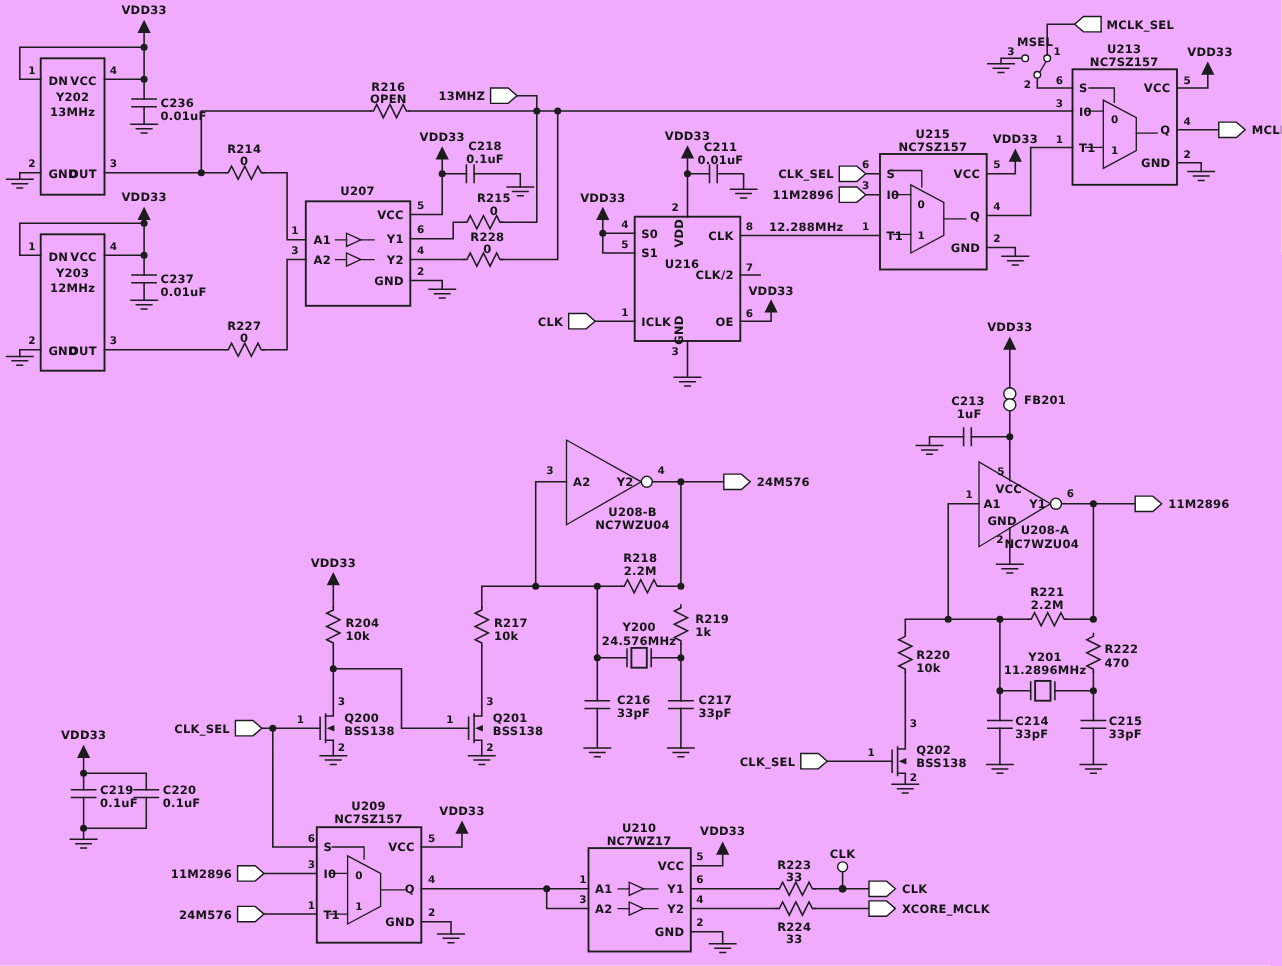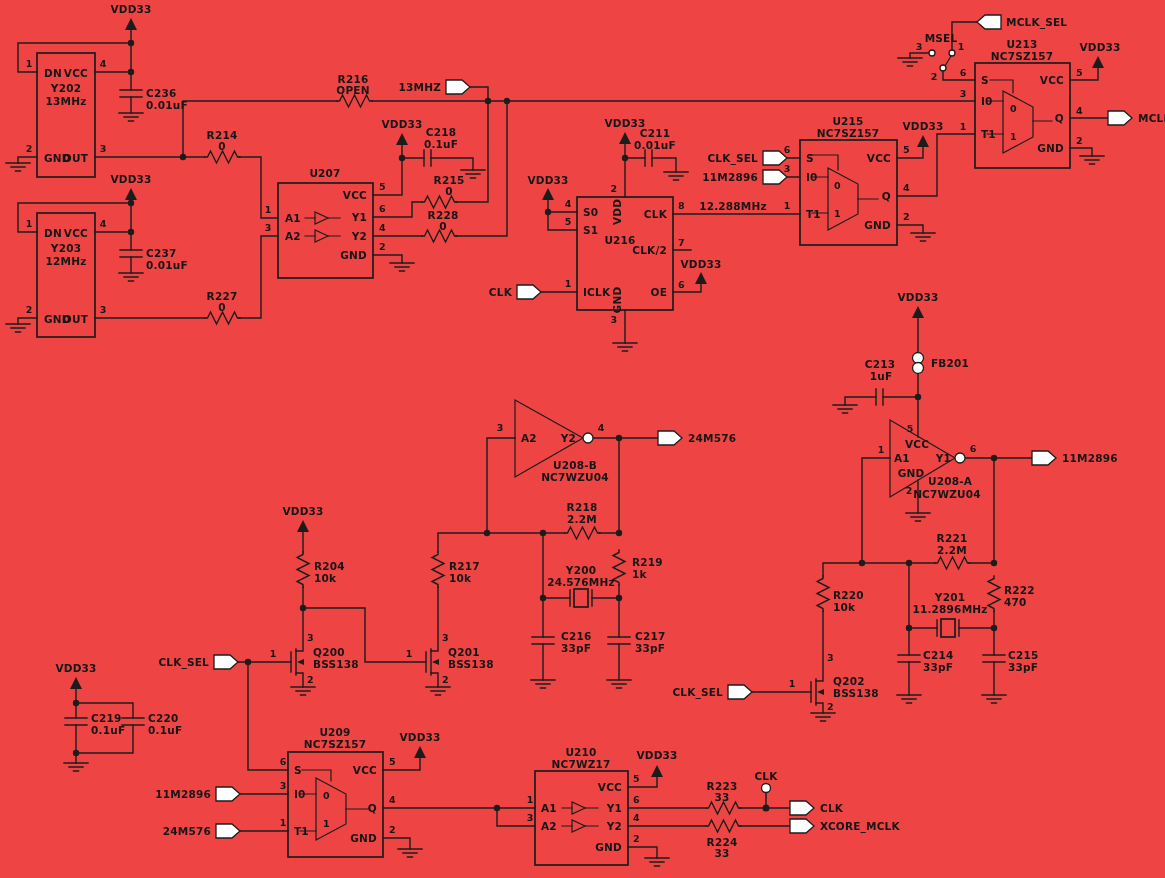--- a/index.html
+++ b/index.html
@@ -1,16 +1,16 @@
 <!DOCTYPE html>
 <html><head>
 <meta charset="utf-8">
 <style>
   html,body{margin:0;padding:0;background:#ffffff;}
-  .page{width:1165px;height:878px;background:#ef4444;}
+  .page{width:1165px;height:878px;background:#f0abfc;}
   svg{display:block;}
   .w{fill:none;stroke:#1c1c1c;stroke-width:1.4;stroke-linecap:square;}
   .wi{fill:none;stroke:#1c1c1c;stroke-width:1.2;stroke-linecap:square;}
   .box{fill:none;stroke:#1c1c1c;stroke-width:1.7;}
   .dot{fill:#1c1c1c;stroke:none;}
   .vdd{fill:#1c1c1c;stroke:none;}
   .flag{fill:#ffffff;stroke:#1c1c1c;stroke-width:1.3;}
   .opin{fill:#ffffff;stroke:#1c1c1c;stroke-width:1.3;}
   text{font-family:"DejaVu Sans","Liberation Sans",sans-serif;font-weight:bold;fill:#161616;}
   .t{font-size:10.5px;letter-spacing:.2px;}

